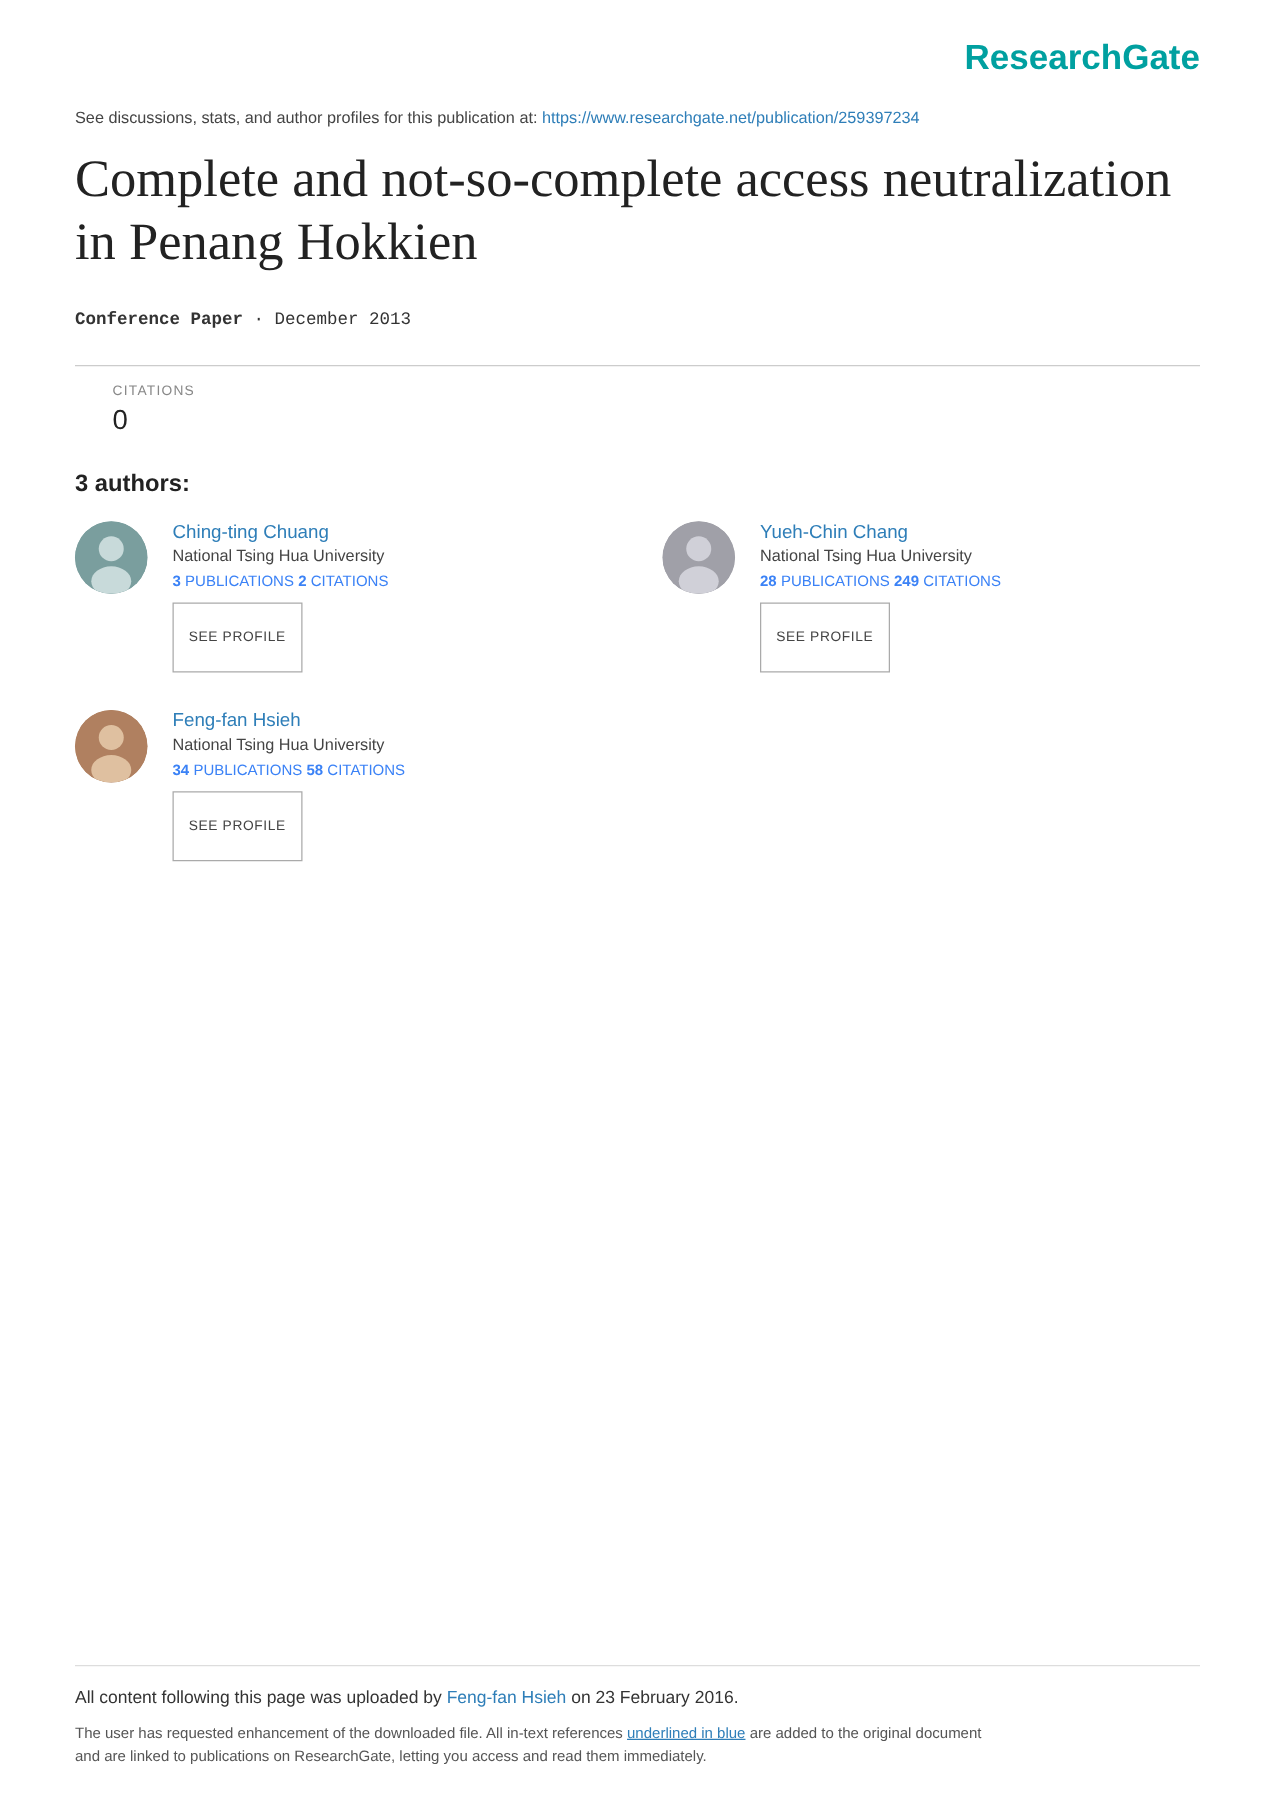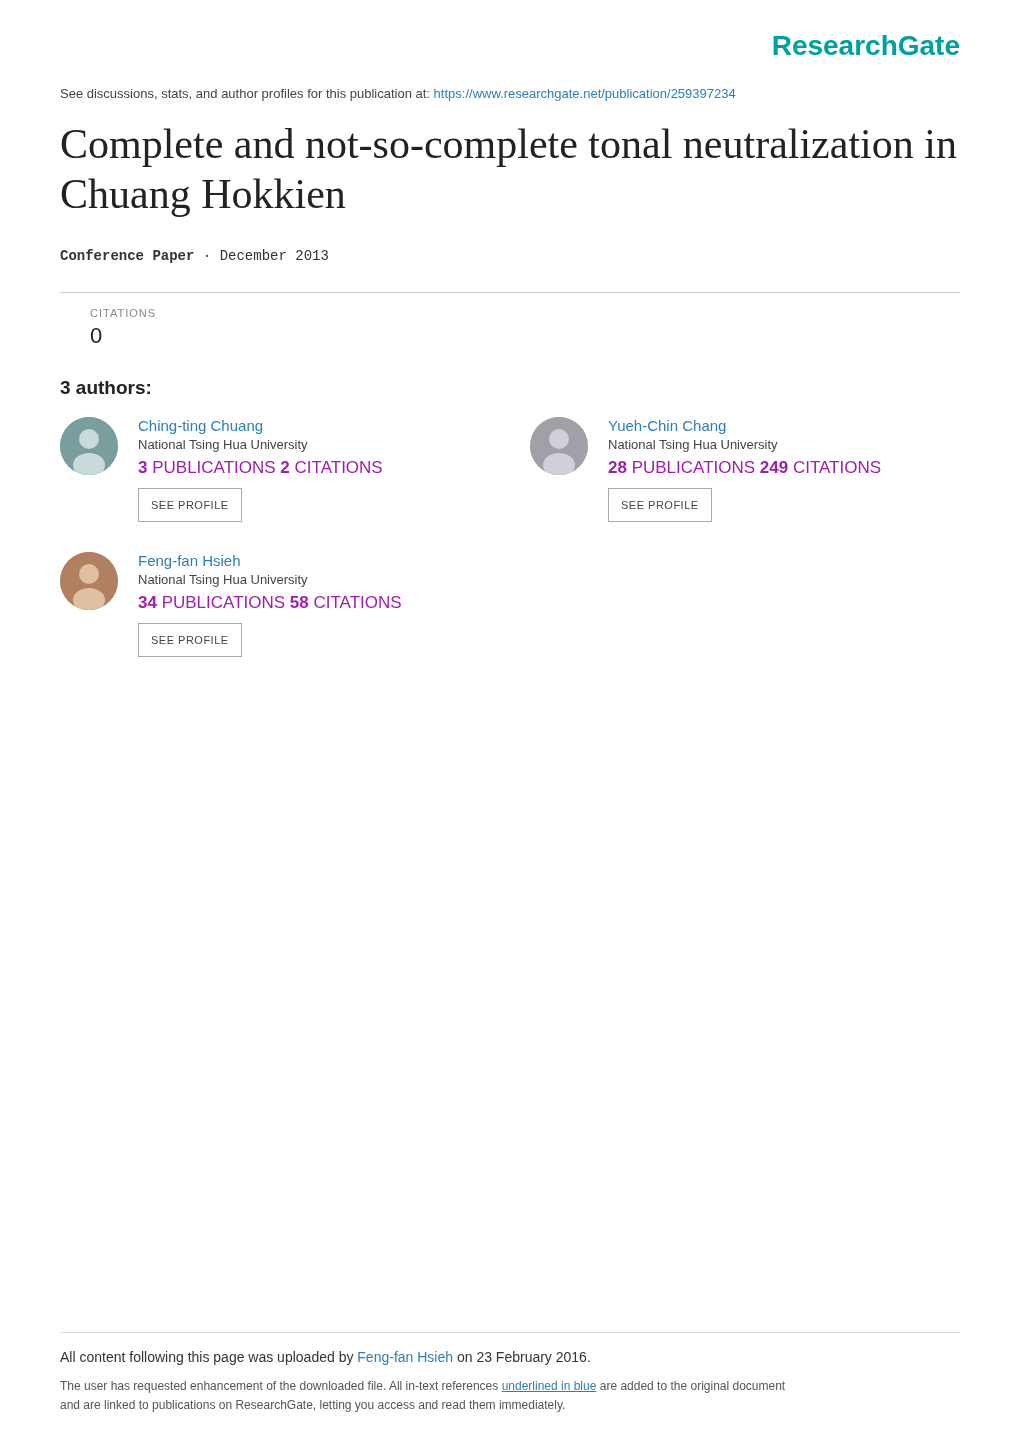--- a/index.html
+++ b/index.html
@@ -137,31 +137,31 @@
       cursor: pointer;
     }
     .author-affiliation {
       font-family: Arial, sans-serif;
       font-size: 13px;
       color: #444;
       margin-bottom: 6px;
     }
     .author-stats {
       font-family: Arial, sans-serif;
-      font-size: 17px;
-      color: #a21caf;
+      font-size: 12px;
+      color: #3b82f6;
       margin-bottom: 10px;
     }
     .author-stats strong {
       font-weight: bold;
     }
     .see-profile-btn {
       display: inline-block;
       border: 1px solid #aaa;
-      padding: 10px 12px;
+      padding: 21px 12px;
       font-family: Arial, sans-serif;
       font-size: 11px;
       color: #444;
       letter-spacing: 0.5px;
       cursor: pointer;
       background: #fff;
       width: fit-content;
     }
     .author-card-solo {
       grid-column: 1;
@@ -203,21 +203,21 @@
 
   <div class="header-logo">
     <span style="cursor: pointer; color: rgb(0, 160, 160);">ResearchGate</span>
   </div>
 
   <div class="see-discussion">
     <span>See discussions, stats, and author profiles for this publication at:</span>
     <a href="#">https://www.researchgate.net/publication/259397234</a>
   </div>
 
-  <h1 class="paper-title">Complete and not-so-complete tonal neutralization in Chuang Hokkien</h1>
+  <h1 class="paper-title">Complete and not-so-complete access neutralization in Penang Hokkien</h1>
 
   <div class="paper-meta">
     <strong>Conference Paper</strong>
     <span> · </span>
     <span>December 2013</span>
   </div>
 
   <div class="stats-row">
     <div class="stat-col">
       <div class="stat-label">CITATIONS</div>

